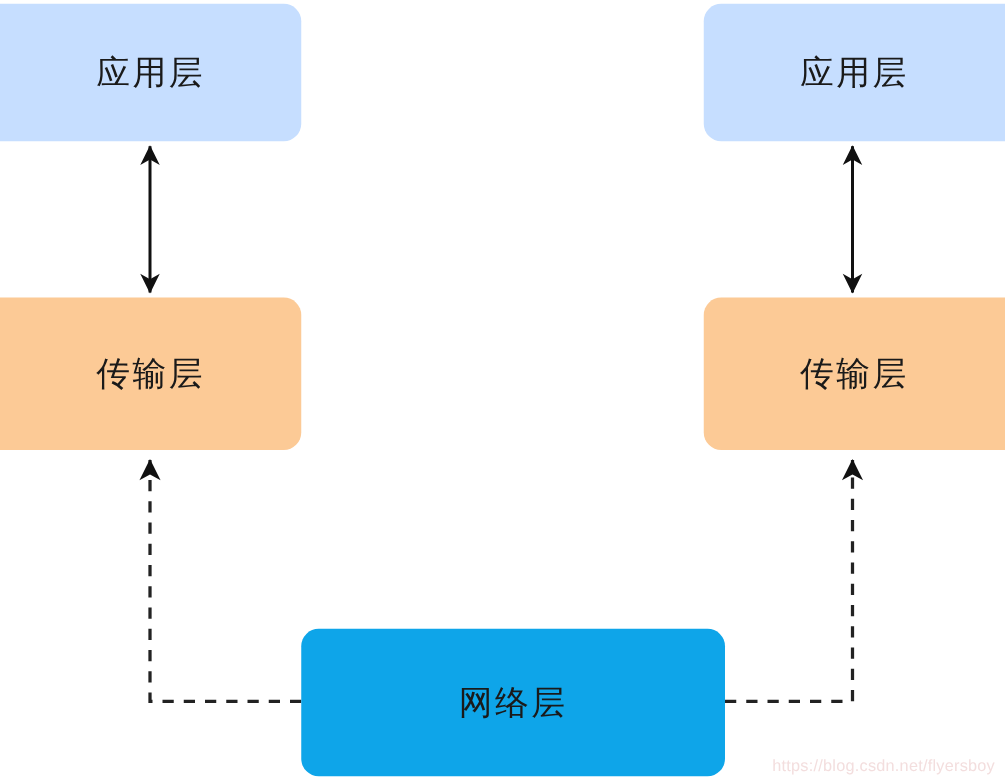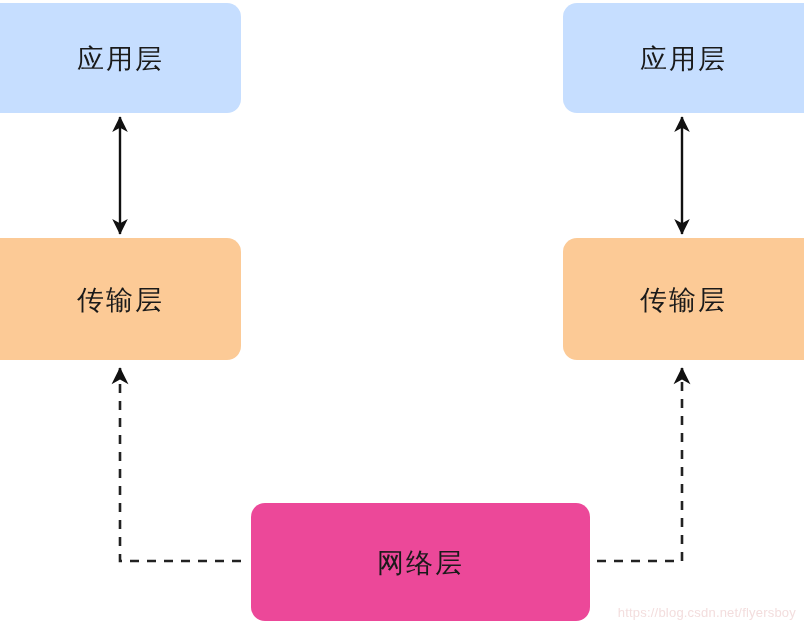--- a/index.html
+++ b/index.html
@@ -66,25 +66,25 @@
   .node-transport-right {
     left: 563px;
     top: 238px;
     width: 259px;
     height: 122px;
     background: #fcca96;
   }
 
   
   .node-network {
-    left: 251px;
+    left: 241px;
     top: 503px;
     width: 339px;
     height: 118px;
-    background: #ec4899;
+    background: #0ea5e9;
     text-align: center;
   }
 
   
   .node-app-right .node-label,
   .node-transport-right .node-label {
     transform: translateX(-9px);
   }
   .node-app-left .node-label,
   .node-transport-left .node-label {

